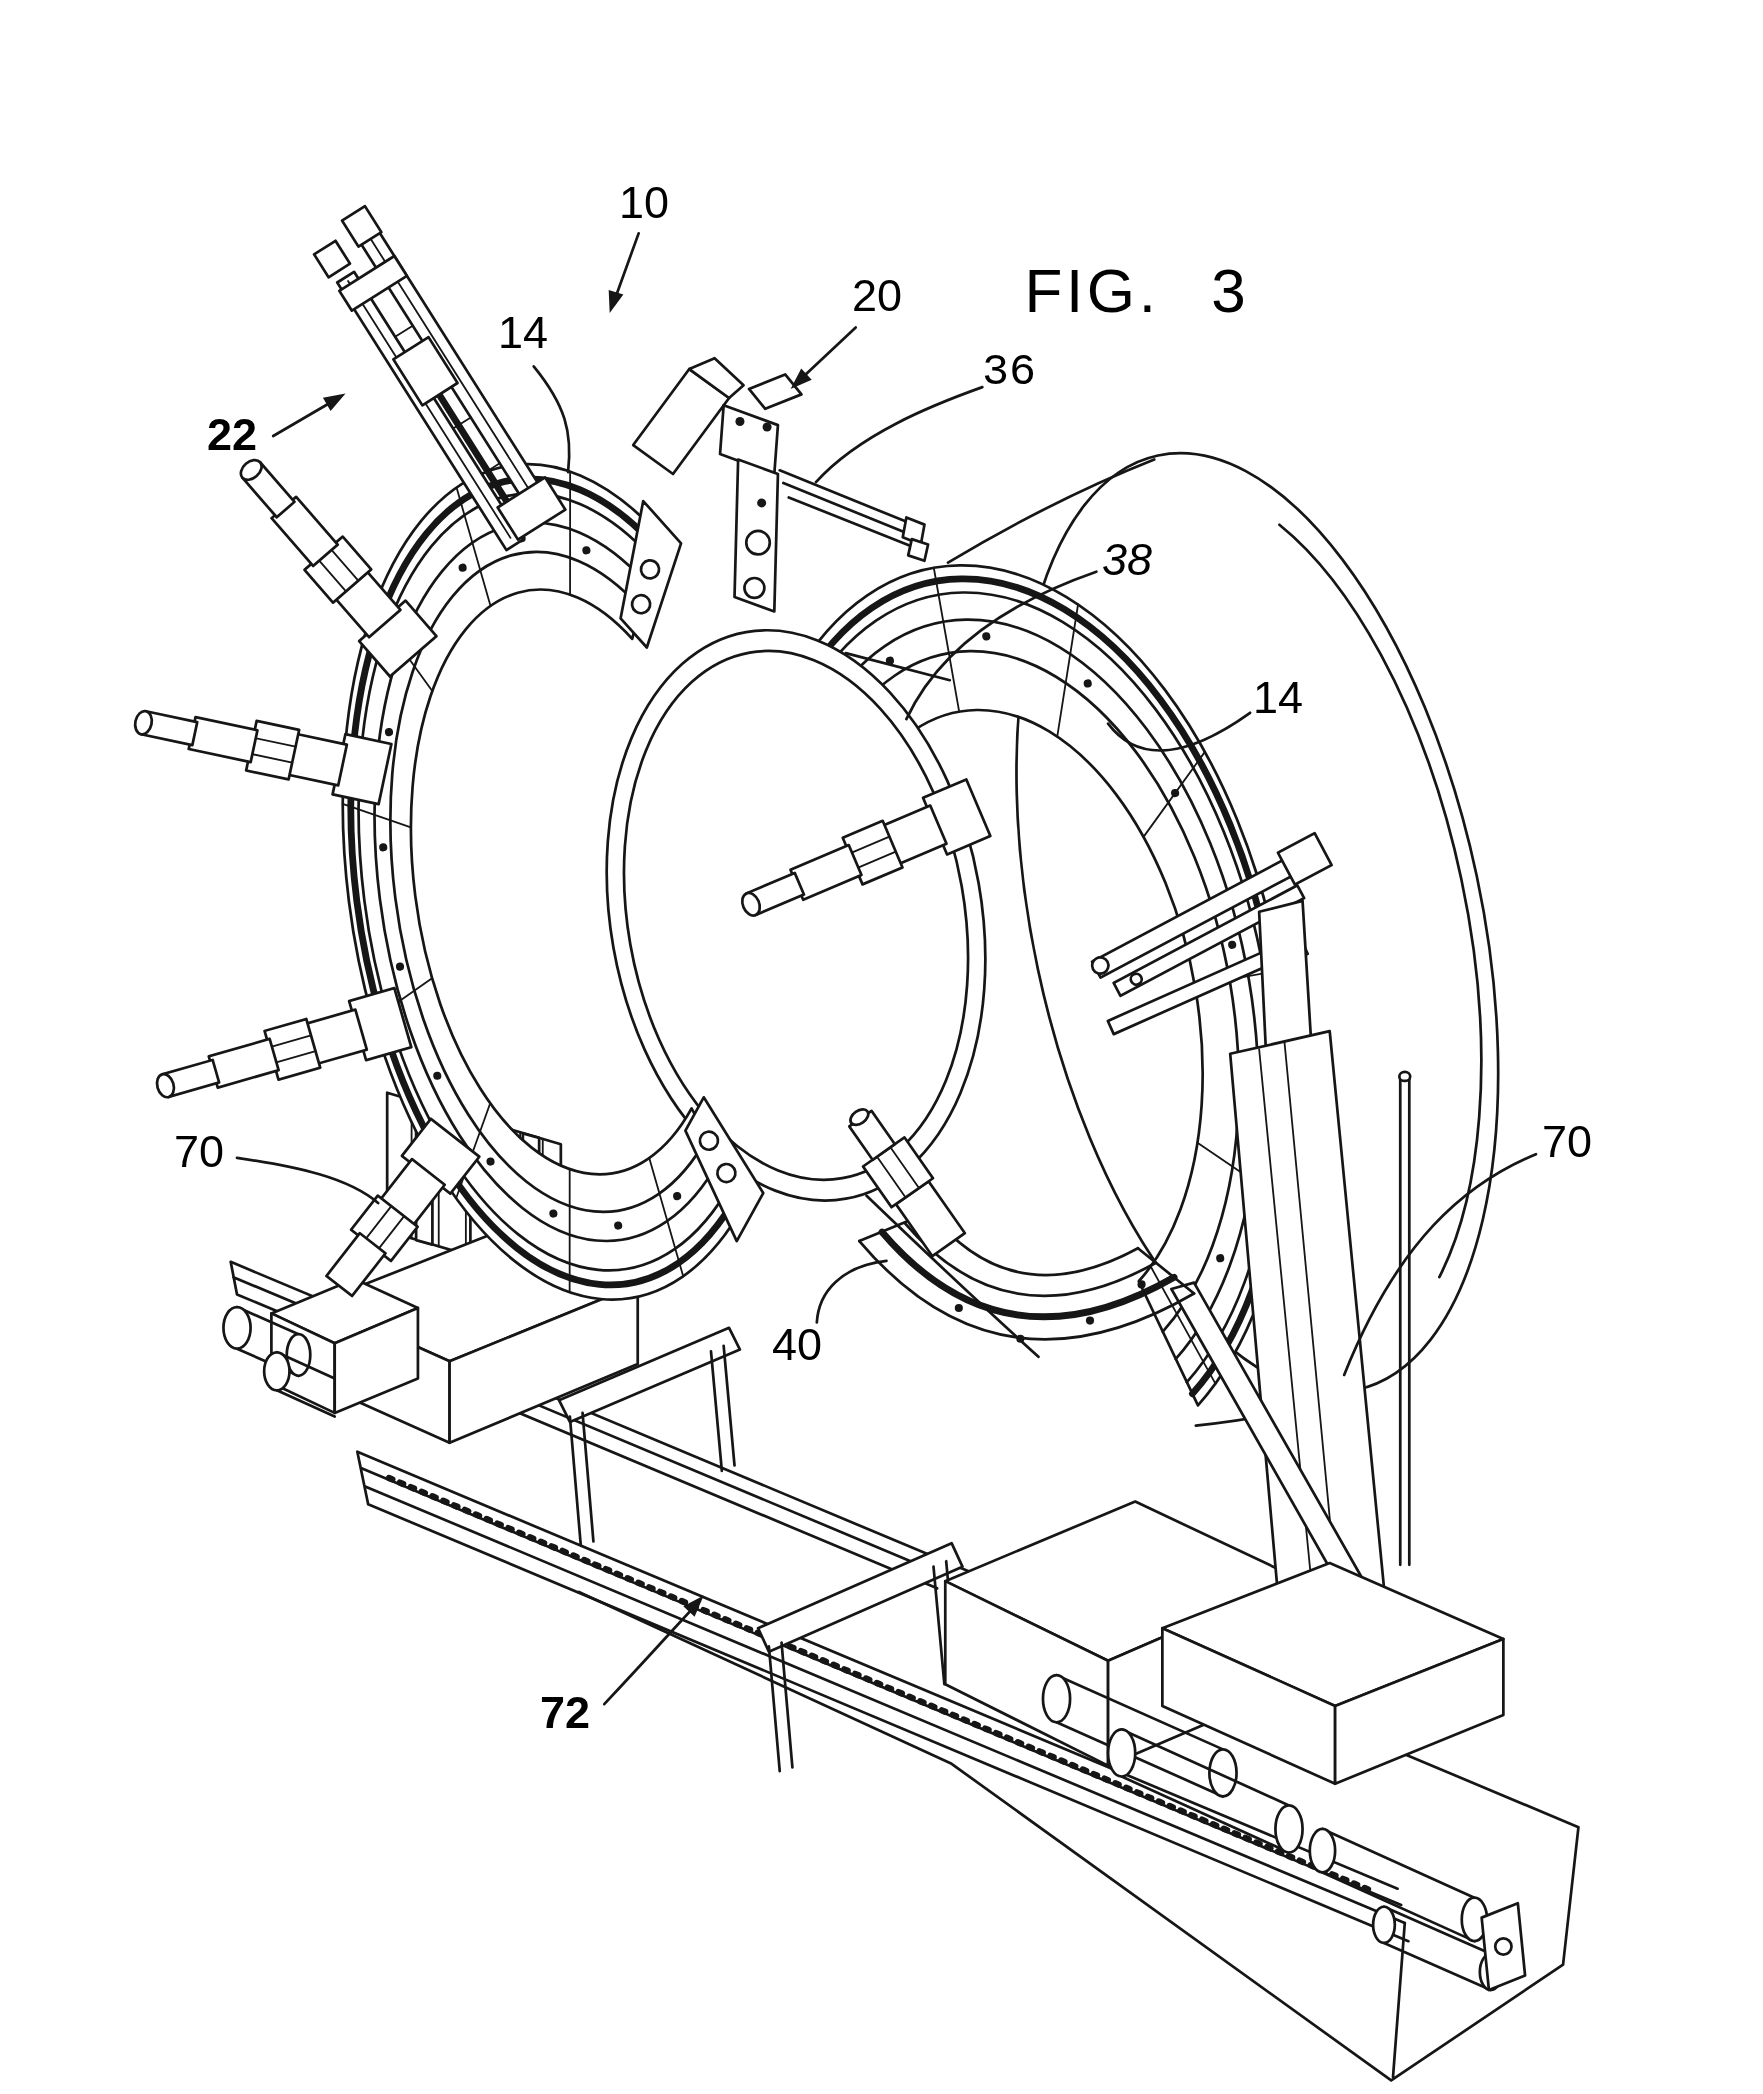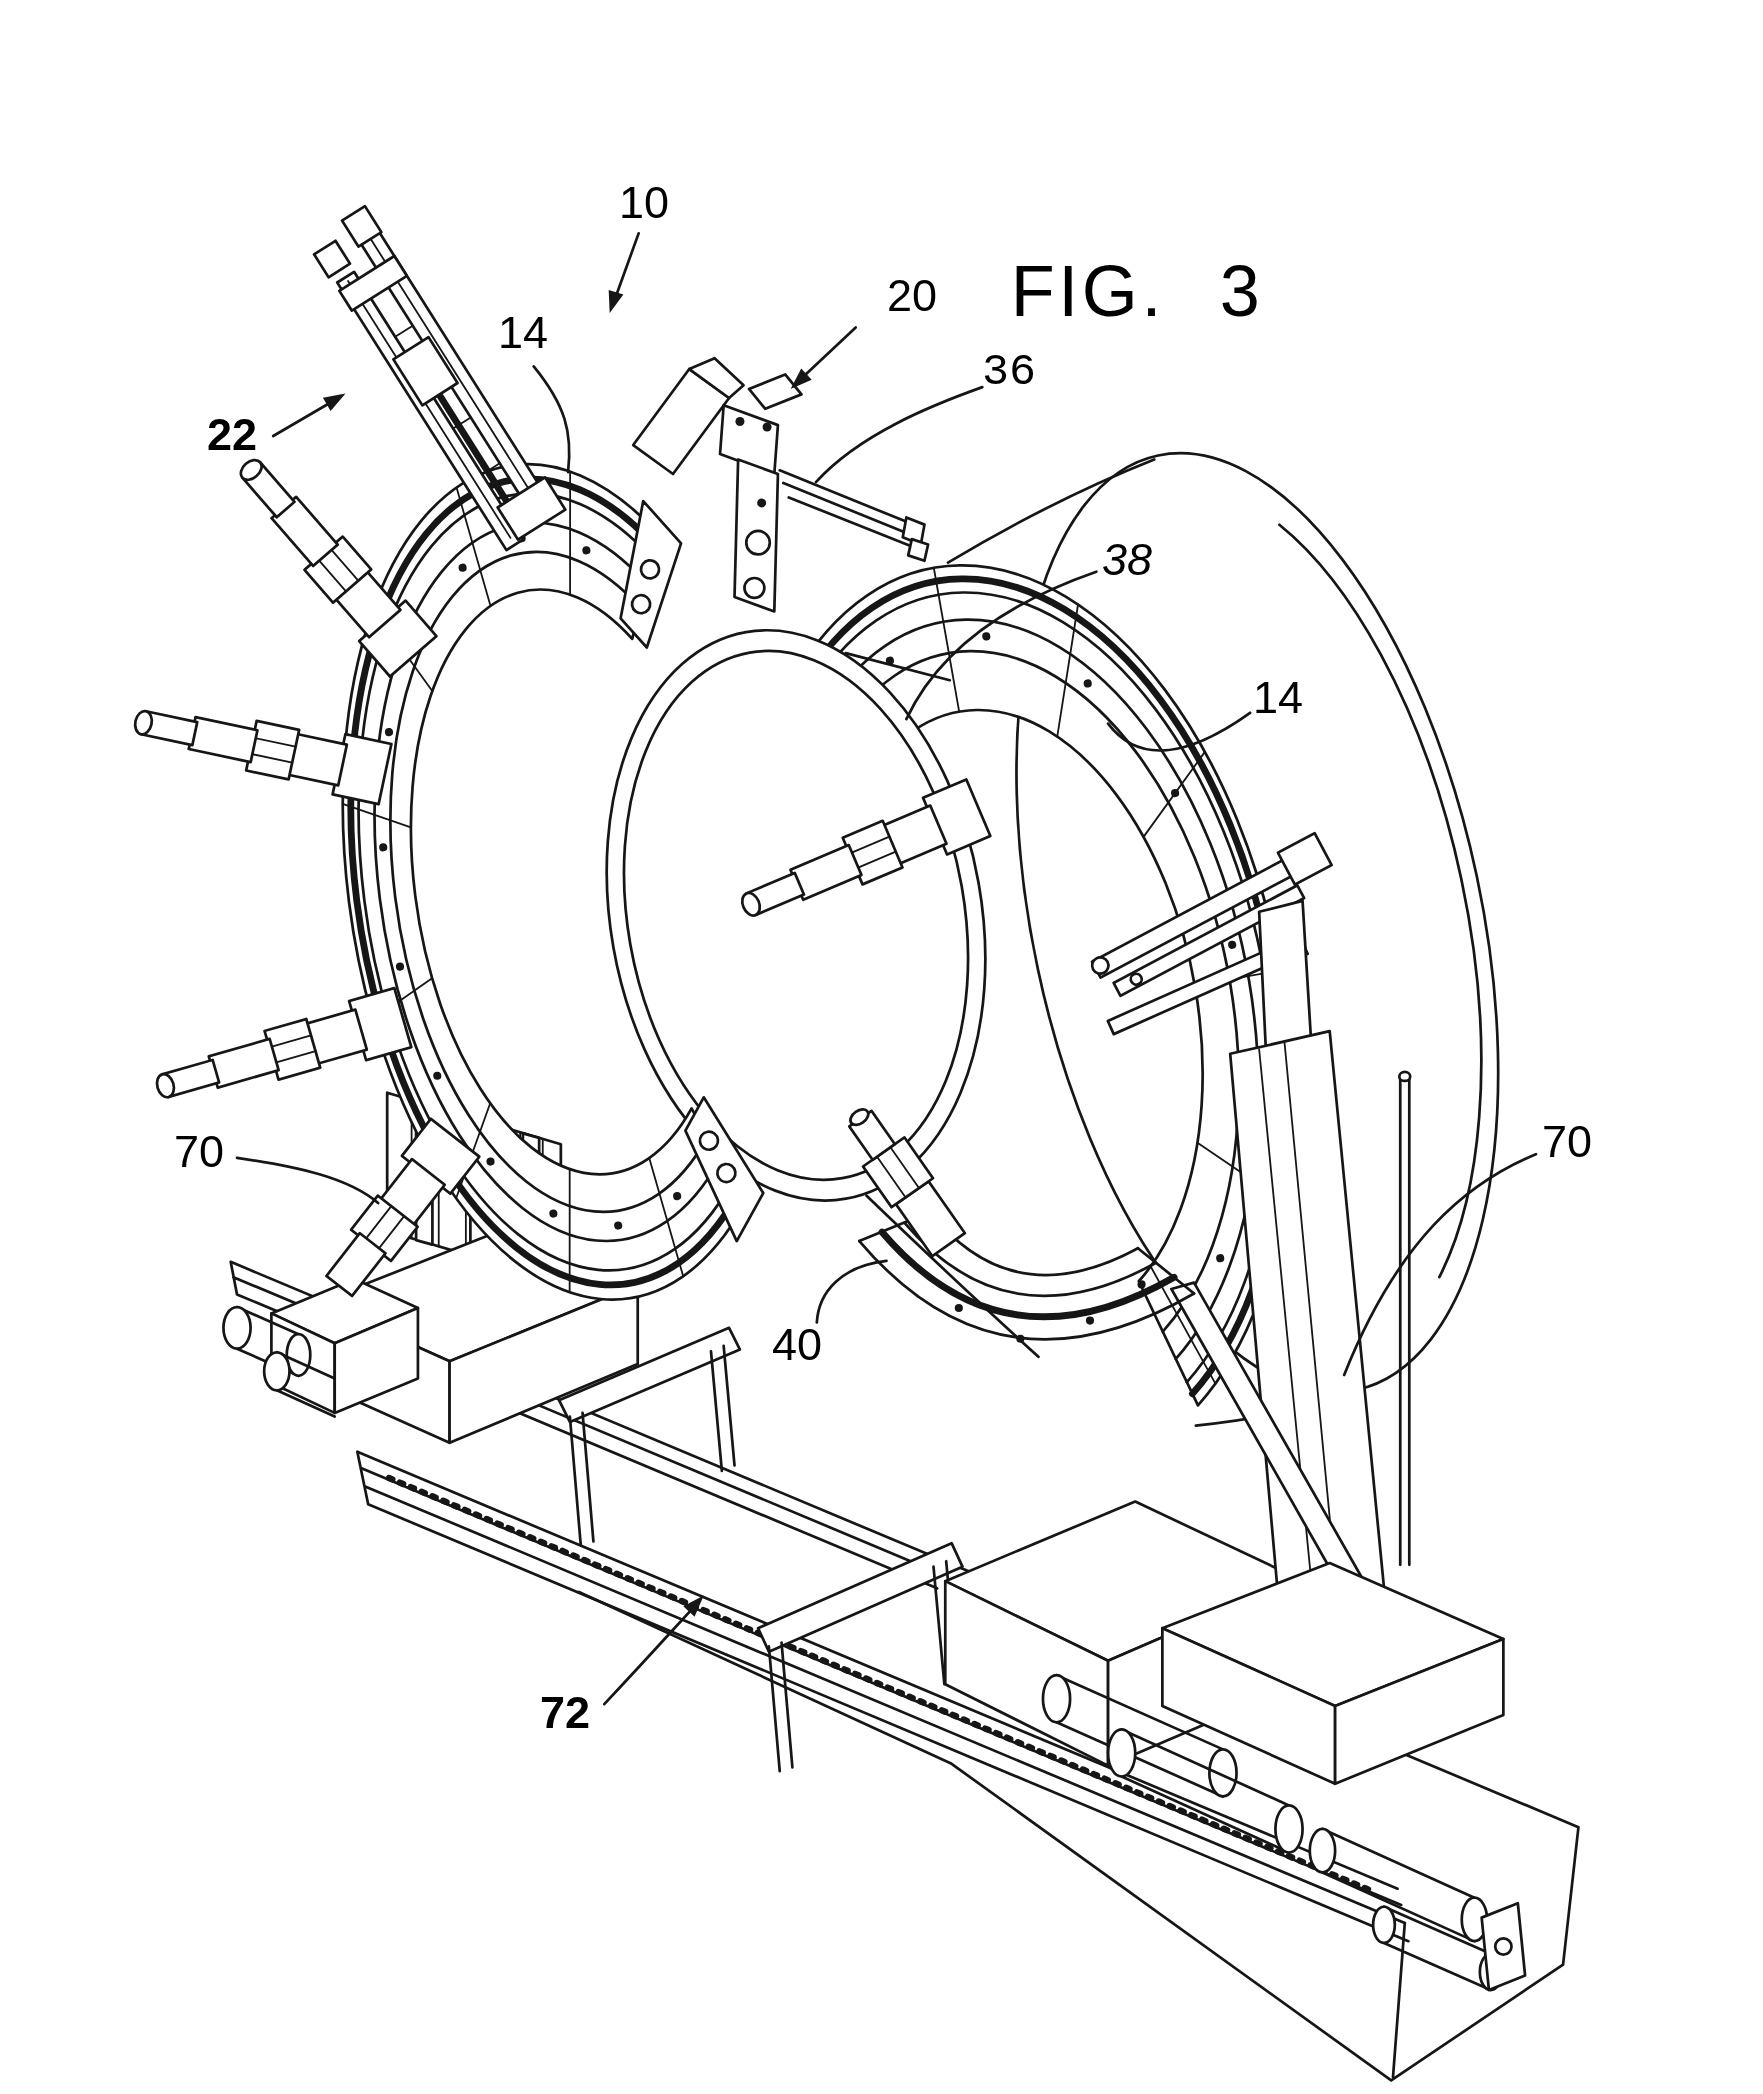--- a/index.html
+++ b/index.html
@@ -1,21 +1,21 @@
 <!DOCTYPE html>
 <html style="font-size:14.5px"><head>
 <meta charset="utf-8">
 <style>
   html,body{margin:0;padding:0;background:#fff;}
   #page{position:relative;width:1763px;height:2094px;background:#fff;overflow:hidden;
         font-family:"Liberation Sans",sans-serif;color:#141414;}
   #art{position:absolute;left:0;top:0;}
   .lbl{position:absolute;transform:translate(-50%,-50%);font-size:45px;line-height:1;
        color:#000000;white-space:nowrap;}
-  .title{font-size:72px;letter-spacing:3.6px;word-spacing:31px;}
+  .title{font-size:62px;letter-spacing:3.6px;word-spacing:31px;}
   
   svg *{stroke:#161616;stroke-width:3;fill:none;stroke-linecap:round;stroke-linejoin:round;}
   svg .w{fill:#ffffff;}
   svg .f{fill:#161616;stroke:none;}
   svg .thick{stroke-width:7.5;}
   svg .thin{stroke-width:2;}
   svg .hatch{stroke-width:7;stroke-dasharray:4 9;}
 </style>
 </head>
 <body>
@@ -274,21 +274,21 @@
     <path d="M302,482 L374,440"></path>
     <polygon class="f" points="0,0 -24,-8.5 -24,8.5" transform="translate(382,435) rotate(-30)"></polygon>
     <path d="M668,1884 Q700,1850 742,1804 L764,1780"></path>
     <polygon class="f" points="0,0 -24,-8.5 -24,8.5" transform="translate(778,1764) rotate(-47)"></polygon>
   </g>
 </svg>
 
   <div class="lbl title" style="left:1137px;top:291px;">FIG. 3</div>
   <div class="lbl" style="left:644px;top:202px;">10</div>
   <div class="lbl" style="left:523px;top:332px;">14</div>
-  <div class="lbl" style="left:877px;top:295px;margin-left:35px;">20</div>
+  <div class="lbl" style="left:877px;top:295px;">20</div>
   <div class="lbl" style="left:1009px;top:372px;font-family:Liberation Mono, monospace;">36</div>
   <div class="lbl" style="left:232px;top:434px;font-weight:bold;">22</div>
   <div class="lbl" style="left:1127px;top:559px;font-style:italic;">38</div>
   <div class="lbl" style="left:1278px;top:697px;">14</div>
   <div class="lbl" style="left:199px;top:1151px;">70</div>
   <div class="lbl" style="left:797px;top:1344px;text-align:right;">40</div>
   <div class="lbl" style="left:1567px;top:1141px;">70</div>
   <div class="lbl" style="left:565px;top:1712px;font-weight:bold;">72</div>
 </div>
 

